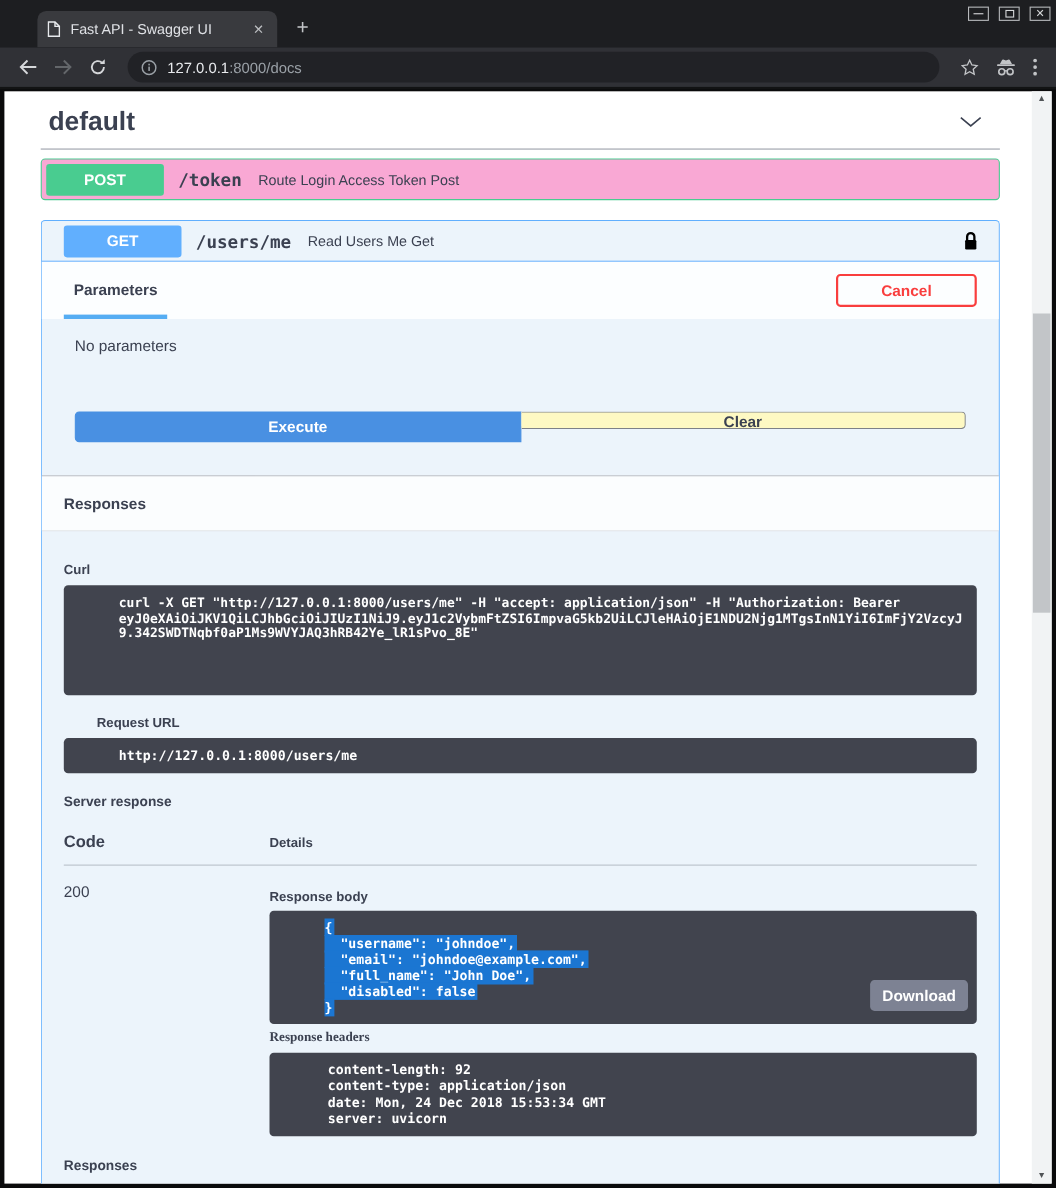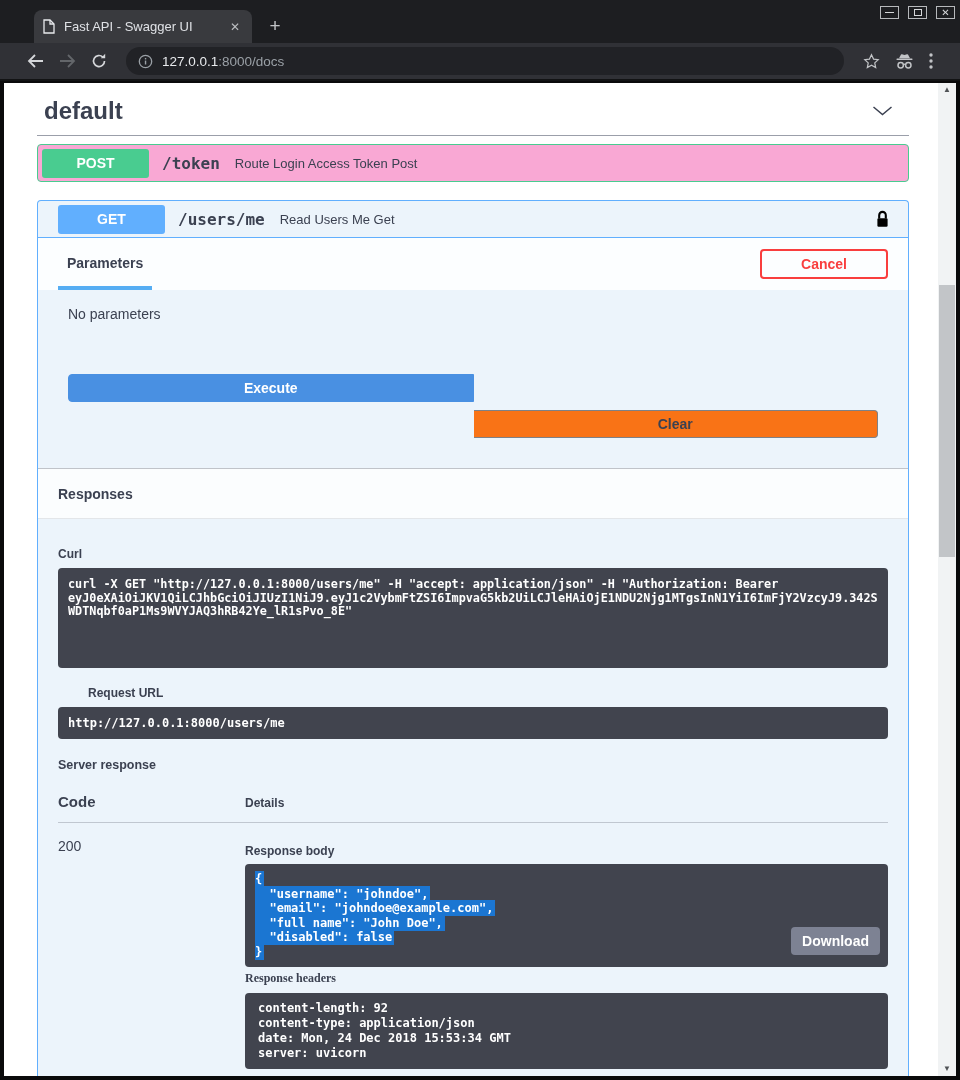--- a/index.html
+++ b/index.html
@@ -20,21 +20,21 @@
   .newtab{position:absolute;left:262px;bottom:4px;width:26px;height:26px;color:#c2c4c7;
           font-size:19px;display:flex;align-items:center;justify-content:center;}
   .win-controls{position:absolute;top:6px;right:5px;display:flex;gap:9px;}
   .win-btn{width:19px;height:13px;border:1px solid #b7b9bc;display:flex;align-items:center;
            justify-content:center;color:#d6d8da;}
   .win-btn .bar{width:9px;height:1px;background:#d6d8da;}
   .win-btn .box{width:8px;height:7px;border:1px solid #d6d8da;}
   .win-btn .x{font-size:10px;line-height:1;}
 
   .toolbar{position:absolute;top:43px;left:0;right:0;height:38px;background:#303136;
-           border-bottom:2px solid #121314;display:flex;align-items:center;padding:0 27px;gap:15px;}
+           border-bottom:2px solid #121314;display:flex;align-items:center;padding:0 17px;gap:15px;}
   .nav-ic{display:flex;align-items:center;}
   .urlbar{flex:1;height:28px;background:#212226;border-radius:14px;display:flex;
           align-items:center;padding:0 12px;gap:9px;margin:0 4px;}
   .url-text{font-size:13.5px;color:#9aa0a6;white-space:nowrap;}
   .url-text b{color:#e8eaed;font-weight:normal;}
 
   
   .page{position:absolute;top:83px;left:4px;right:4px;bottom:4px;background:#fff;display:flex;}
   .content{flex:1;overflow:hidden;color:var(--ink);}
   .scrollbar{width:18px;background:#f1f3f4;position:relative;flex:none;}
@@ -70,30 +70,30 @@
   .cancel-wrap{display:flex;align-items:center;}
   .btn-cancel{background:transparent;border:2px solid var(--cancel-red);border-radius:4px;
               color:var(--cancel-red);font-weight:bold;font-size:14px;padding:5px 39px;
               font-family:"Liberation Sans",sans-serif;}
   .get-body{padding:16px 30px 30px;}
   .no-params{font-size:14px;color:var(--ink);}
   .exec-row{margin-top:52px;display:flex;}
   .btn-execute{flex:1;height:28px;background:var(--exec-blue);border:1px solid var(--exec-blue);
                border-radius:4px 0 0 4px;color:#fff;font-weight:bold;font-size:14px;
                font-family:"Liberation Sans",sans-serif;}
-  .btn-clear{flex:1;height:28px;background:#f97316;border:1px solid #7e8187;border-left:none;
+  .btn-clear{flex:1;height:16px;background:#fef9c3;border:1px solid #7e8187;border-left:none;
              border-radius:0 4px 4px 0;color:var(--ink);font-weight:bold;font-size:14px;
-             font-family:"Liberation Sans",sans-serif;margin-top:36px;}
+             font-family:"Liberation Sans",sans-serif;}
   .responses-head{background:rgba(255,255,255,.8);border-top:1px solid rgba(59,65,81,.3);
                   border-bottom:1px solid rgba(59,65,81,.12);height:51px;display:flex;
                   align-items:center;padding:0 20px;font-weight:bold;font-size:14px;color:var(--ink);}
   .responses-body{padding:28px 20px 14px;}
   .lbl{font-size:12px;font-weight:bold;color:var(--ink);}
   .darkbox{background:var(--code-bg);border-radius:4px;color:#fff;}
-  .darkbox pre{font-family:"DejaVu Sans Mono",monospace;font-weight:bold;color:#fff;}
+  .darkbox pre{font-family:"DejaVu Sans Mono",monospace;font-weight:bold;color:#fff;margin-left:40px;}
   .curl-box{margin-top:7px;padding:10px;min-height:100px;}
   .curl-box pre{font-size:11.8px;line-height:13.5px;white-space:pre-wrap;word-wrap:break-word;overflow-wrap:break-word;}
   .requrl-lbl{margin-top:18px;padding-left:30px;}
   .requrl-box{margin-top:7px;padding:9px 10px;}
   .requrl-box pre{font-size:12px;}
   .srv-lbl{margin-top:19px;font-size:12.5px;}
   .tbl-head{margin-top:21px;display:flex;align-items:baseline;}
   .th-code{width:187px;font-size:15px;font-weight:bold;}
   .th-sm{font-size:12px;font-weight:bold;}
   .tbl-divider{margin-top:12px;border-bottom:1px solid rgba(59,65,81,.25);}

